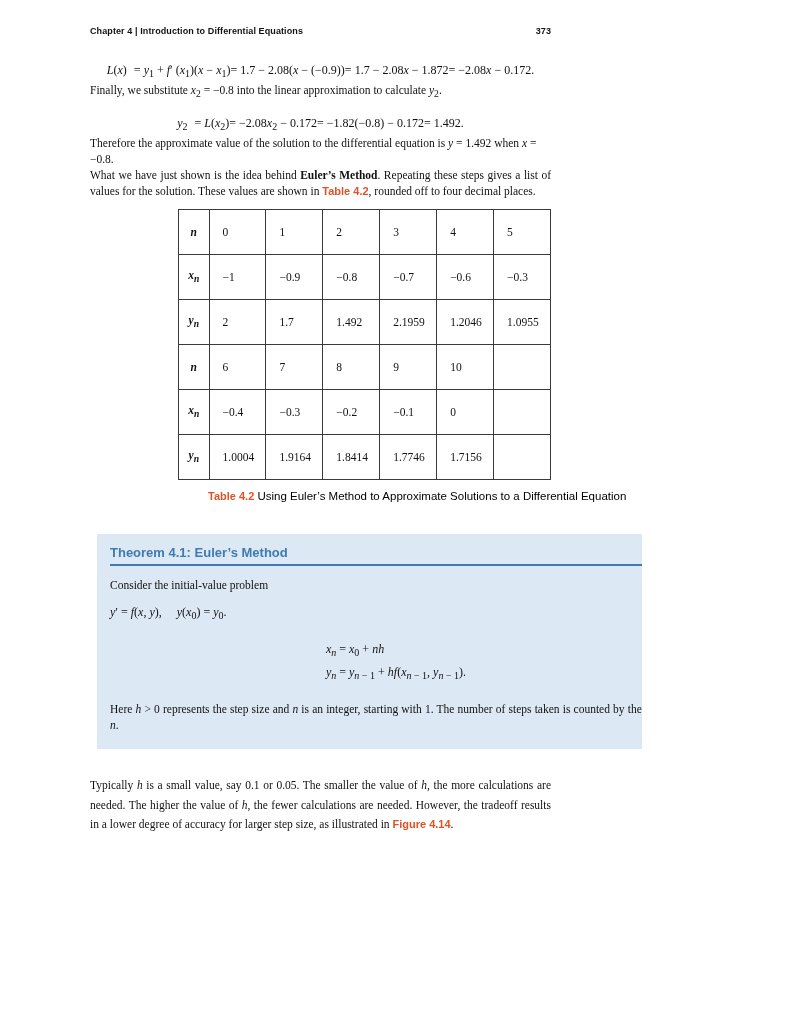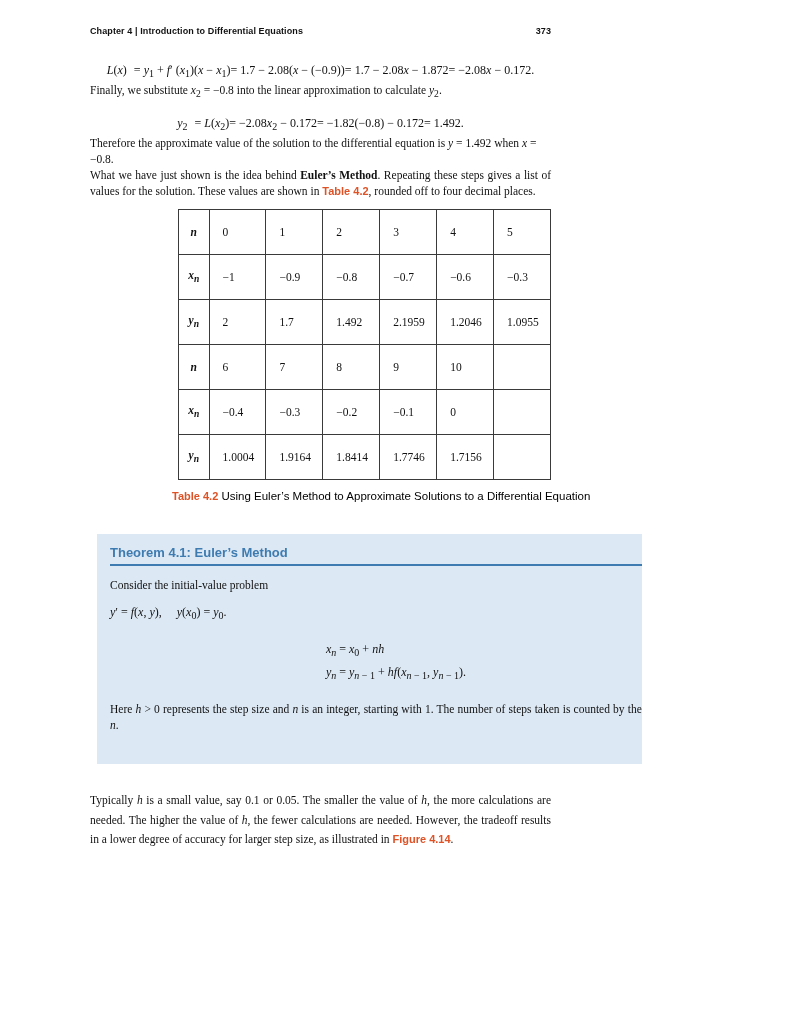--- a/index.html
+++ b/index.html
@@ -51,28 +51,28 @@
     height:45px;box-sizing:border-box;
     font-weight:400;text-align:left;
     vertical-align:middle;
   }
   table.euler th{width:45px;text-align:center;font-weight:700;font-style:italic;}
   table.euler td{width:66px;padding-left:13px;}
   
   .caption{
     font-family:"Liberation Sans", sans-serif;
     font-size:11.5px;line-height:15px;
-    margin:9px 0 0 82px;width:432px;color:#000;
+    margin:9px 0 0 118px;width:432px;color:#000;
   }
   
   .theorem{
     background:var(--boxbg);
     margin:30px 0 0 7px;
     width:598px;box-sizing:border-box;
-    padding:11px 13px 31px 13px;
+    padding:11px 13px 16px 13px;
   }
   .theorem-title{
     font-family:"Liberation Sans", sans-serif;
     font-size:13px;font-weight:700;color:var(--blue);
     border-bottom:2px solid var(--blue);
     padding-bottom:4px;margin:0;
   }
   .theorem p.body{margin-top:11px;}
   .theorem .inline-eq{font-size:12px;margin-top:9px;}
   .eq-numbered{position:relative;margin-top:6px;}

